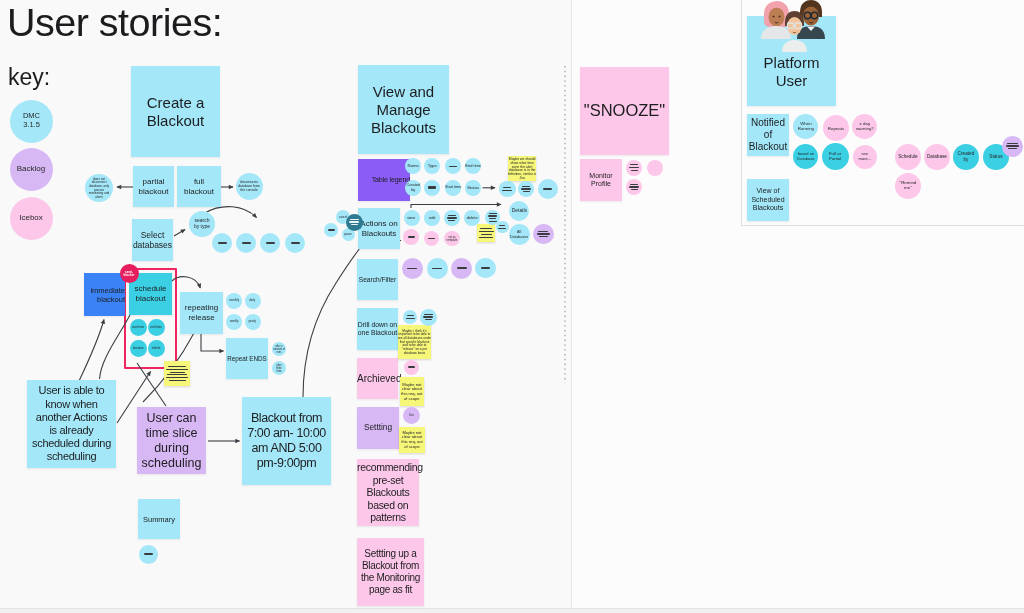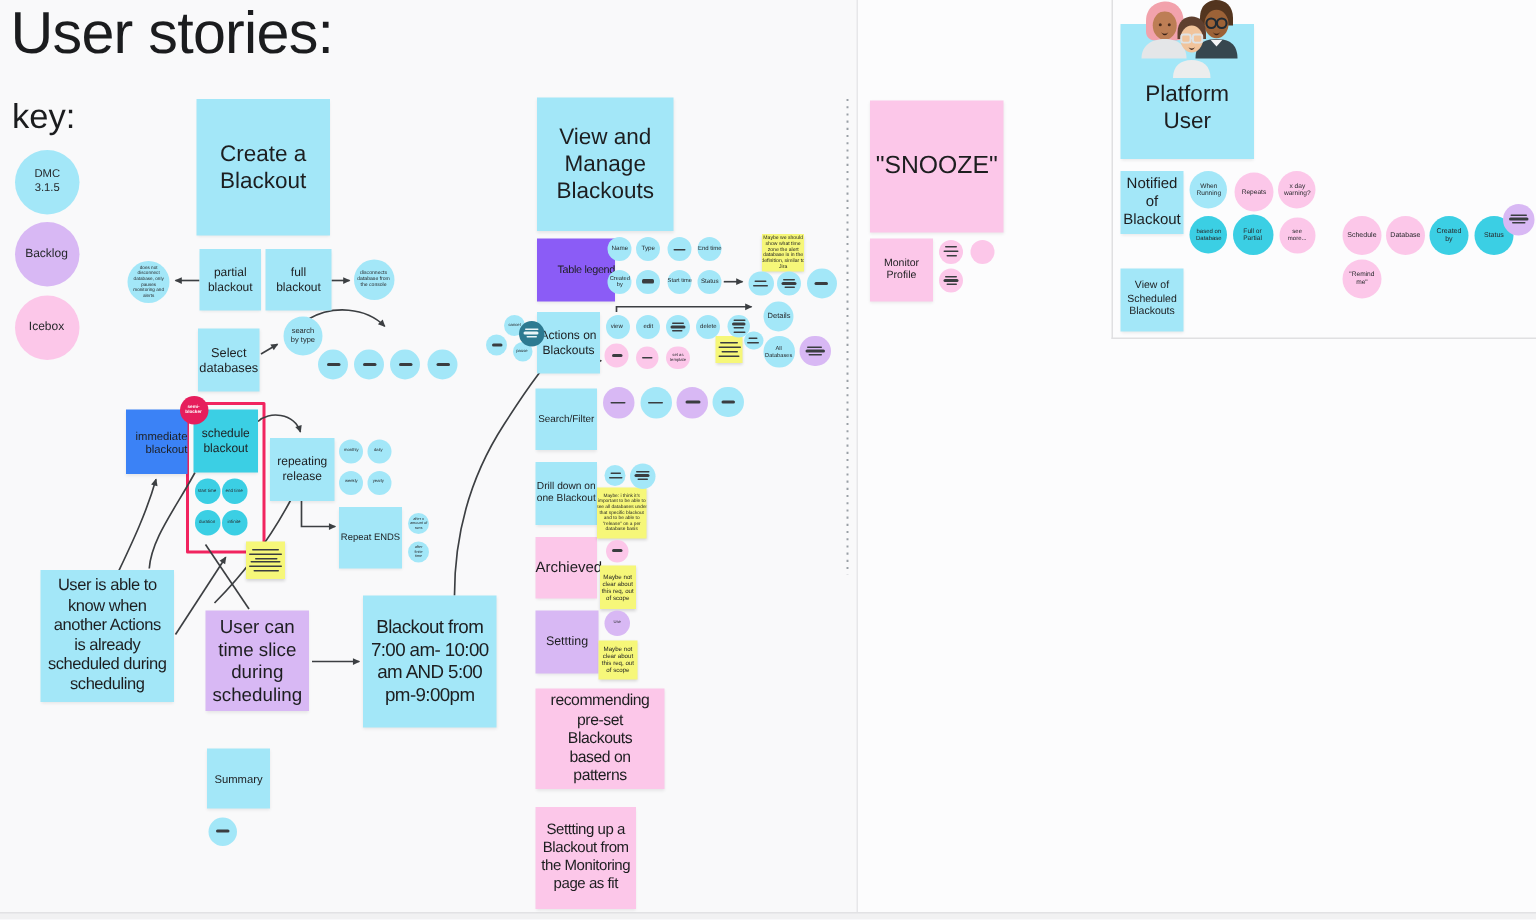--- a/index.html
+++ b/index.html
@@ -95,21 +95,21 @@
 Manage
 Blackouts</span></div>
       <div class="sticky" style="left: 358px; top: 159px; width: 52px; height: 42px; background: #8b5cf6; text-align: right;"><span class="txt" style="font-size: 7.2px; letter-spacing: -0.2px;">Table legend</span></div>
       <div class="sticky" style="left: 358px; top: 208px; width: 42px; height: 41px; background: rgb(163, 231, 248);"><span class="txt" style="font-size: 8px;">Actions on
 Blackouts</span></div>
       <div class="sticky" style="left: 357px; top: 259px; width: 41px; height: 41px; background: rgb(163, 231, 248);"><span class="txt" style="font-size: 6.6px;">Search/Filter</span></div>
       <div class="sticky" style="left: 357px; top: 308px; width: 41px; height: 42px; background: rgb(163, 231, 248);"><span class="txt" style="font-size: 6.8px;">Drill down on
 one Blackout</span></div>
       <div class="sticky" style="left: 357px; top: 358px; width: 41px; height: 41px; background: rgb(252, 199, 233);"><span class="txt" style="font-size: 10px;">Archieved</span></div>
       <div class="sticky" style="left: 357px; top: 407px; width: 42px; height: 42px; background: rgb(216, 184, 244);"><span class="txt" style="font-size: 8.3px;">Settting</span></div>
-      <div class="sticky" style="left: 357px; top: 459px; width: 86px; height: 67px; background: rgb(252, 199, 233);"><span class="txt" style="font-size: 10.5px; letter-spacing: -0.3px;">recommending
+      <div class="sticky" style="left: 357px; top: 459px; width: 62px; height: 67px; background: rgb(252, 199, 233);"><span class="txt" style="font-size: 10.5px; letter-spacing: -0.3px;">recommending
 pre-set
 Blackouts
 based on
 patterns</span></div>
       <div class="sticky" style="left: 357px; top: 538px; width: 67px; height: 68px; background: rgb(252, 199, 233);"><span class="txt" style="font-size: 10px; letter-spacing: -0.3px;">Settting up a
 Blackout from
 the Monitoring
 page as fit</span></div>
       <div class="sticky" style="left: 580px; top: 67px; width: 89px; height: 88px; background: rgb(252, 199, 233);"><span class="txt" style="font-size: 16.5px;">"SNOOZE"</span></div>
       <div class="sticky" style="left: 580px; top: 159px; width: 42px; height: 42px; background: rgb(252, 199, 233);"><span class="txt" style="font-size: 7px;">Monitor

